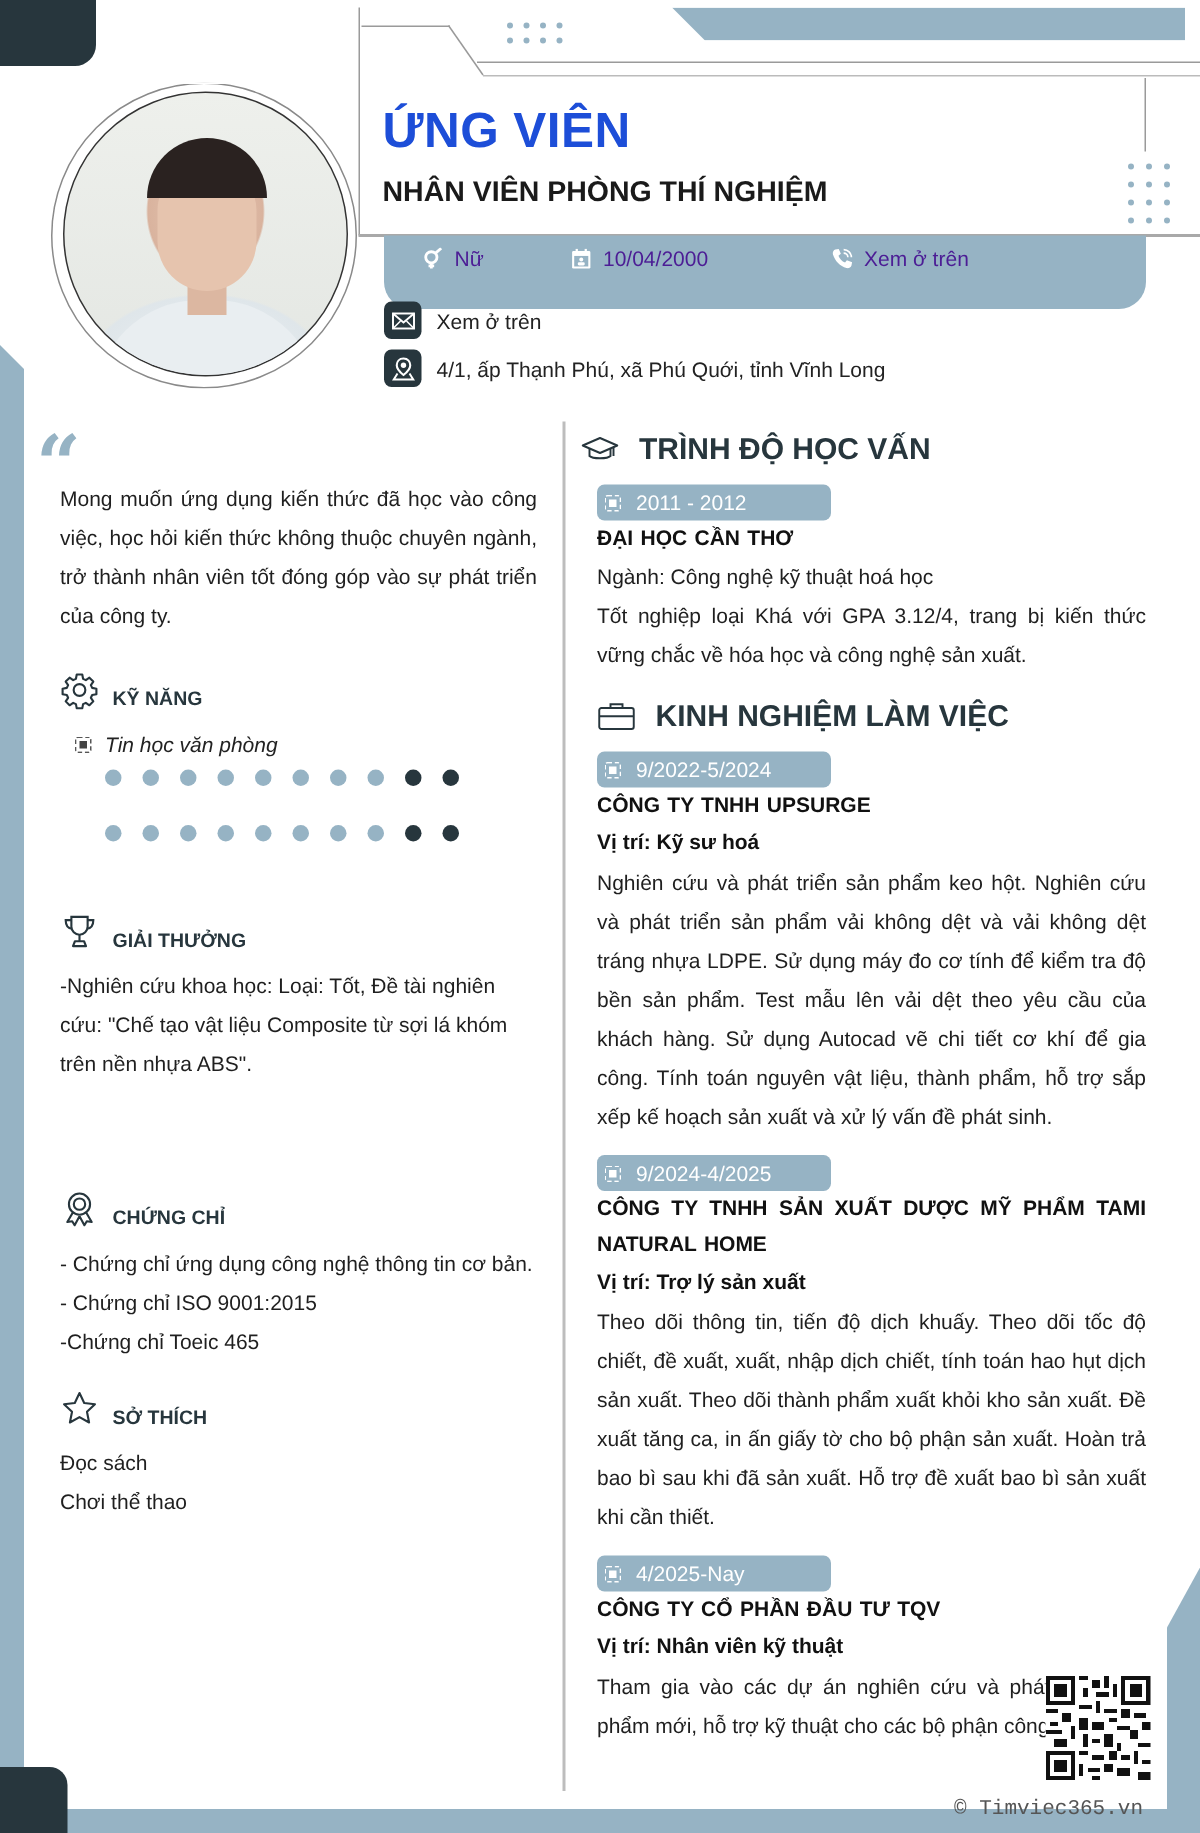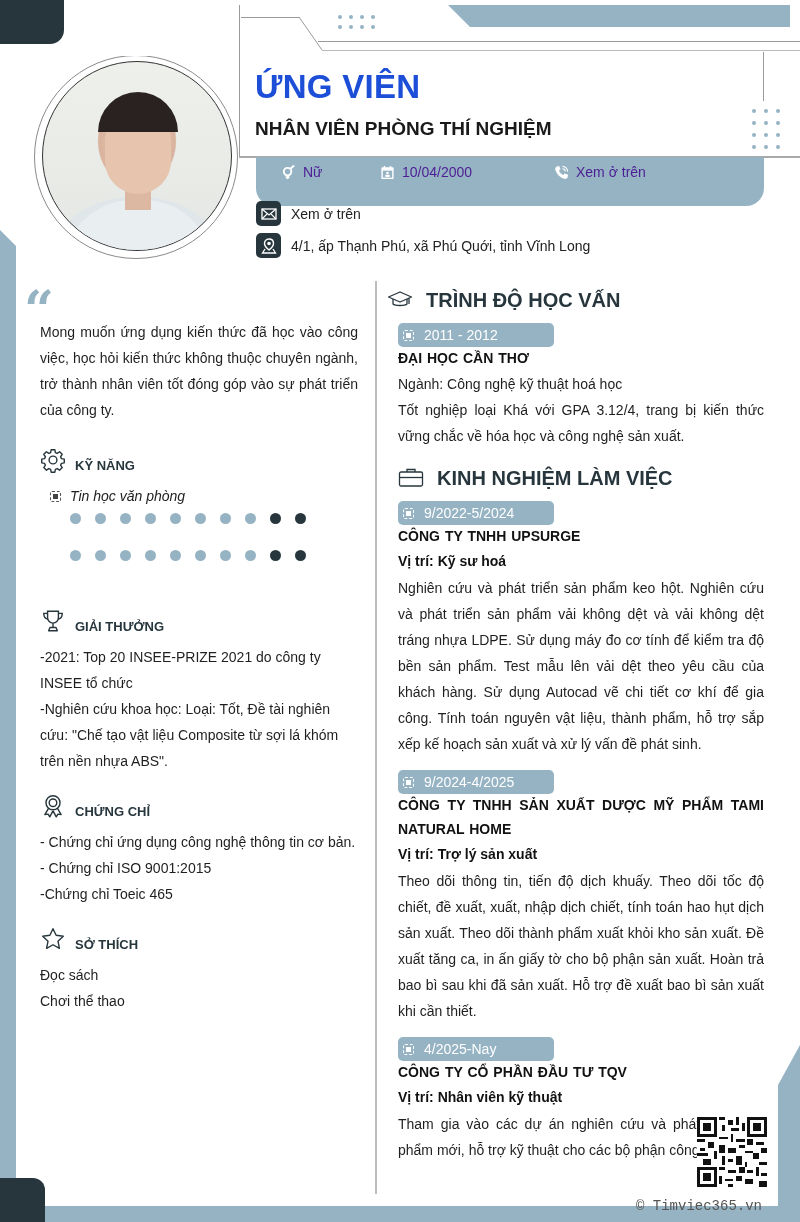--- a/index.html
+++ b/index.html
@@ -234,21 +234,20 @@
 
 <div class="sec-head left" style="left:40px;top:608px;">
   <svg viewBox="0 0 24 24">
       <path d="M7 3h10v6a5 5 0 0 1-10 0z" fill="none" stroke="#27363d" stroke-width="1.3"></path>
       <path d="M7 5H3.5c0 3 1.5 5 4 5.3M17 5h3.5c0 3-1.5 5-4 5.3" fill="none" stroke="#27363d" stroke-width="1.3"></path>
       <path d="M12 14v4M8 21h8l-1.2-3H9.2z" fill="none" stroke="#27363d" stroke-width="1.3" stroke-linejoin="round"></path>
     </svg>
   <span>GIẢI THƯỞNG</span>
 </div>
 <div class="body-text" style="top:644px;">
-  <div>-2021: Top 20 INSEE-PRIZE 2021 do công ty INSEE tổ chức</div>
   <div>-Nghiên cứu khoa học: Loại: Tốt, Đề tài nghiên cứu: "Chế tạo vật liệu Composite từ sợi lá khóm trên nền nhựa ABS".</div>
 </div>
 
 <div class="sec-head left" style="left:40px;top:793px;">
   <svg viewBox="0 0 24 24">
       <circle cx="12" cy="9" r="6.5" fill="none" stroke="#27363d" stroke-width="1.3"></circle>
       <circle cx="12" cy="9" r="3.5" fill="none" stroke="#27363d" stroke-width="1.3"></circle>
       <path d="M8 14l-3.5 6 3-.5 1.5 2.5 3-5.5M16 14l3.5 6-3-.5-1.5 2.5-3-5.5" fill="none" stroke="#27363d" stroke-width="1.3" stroke-linejoin="round"></path>
     </svg>
   <span>CHỨNG CHỈ</span>

